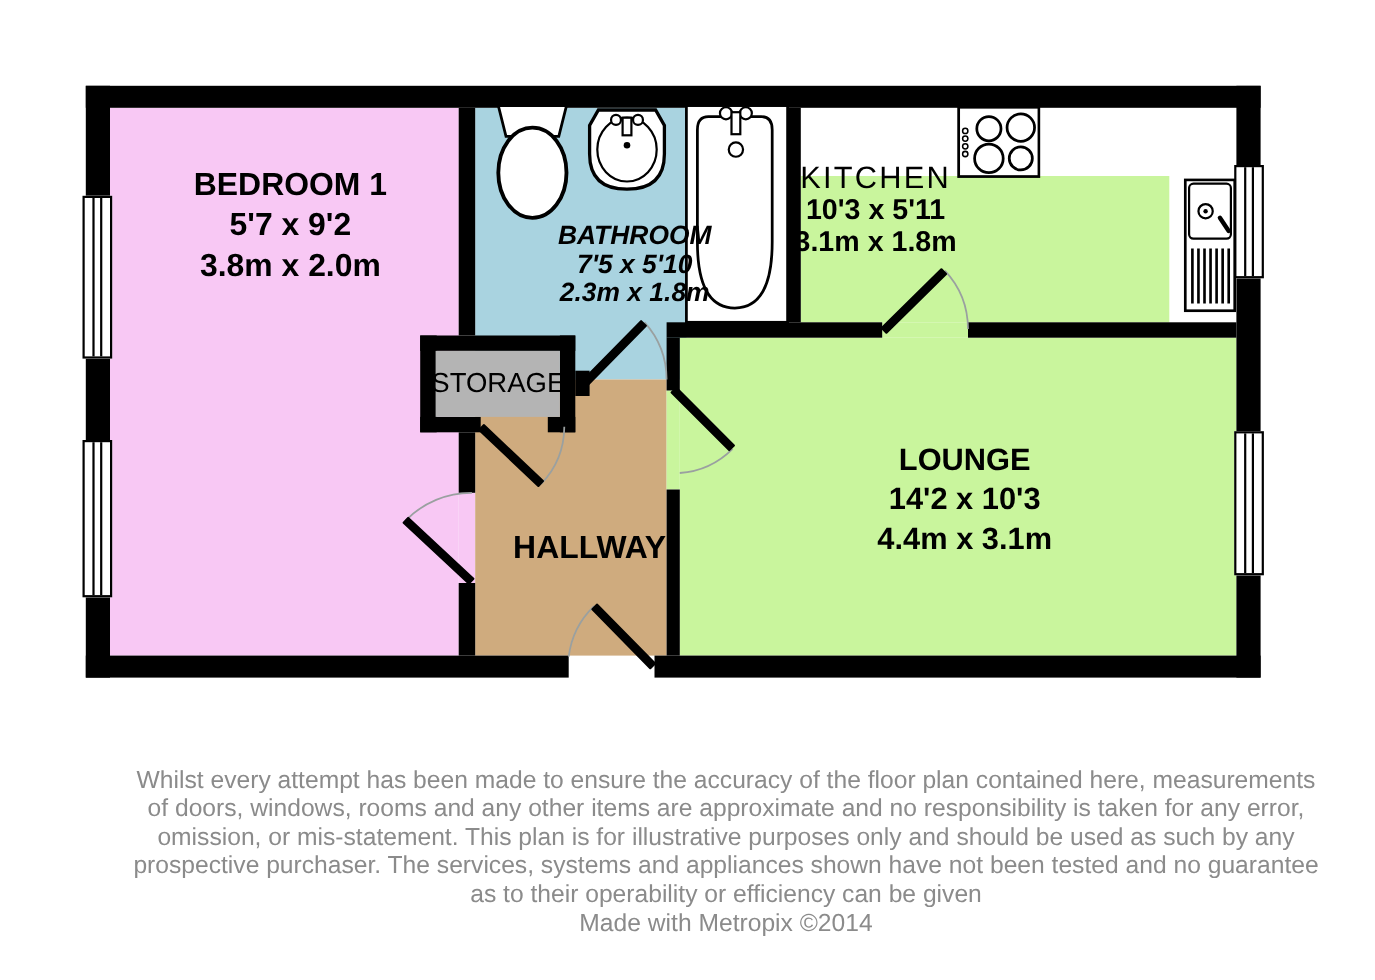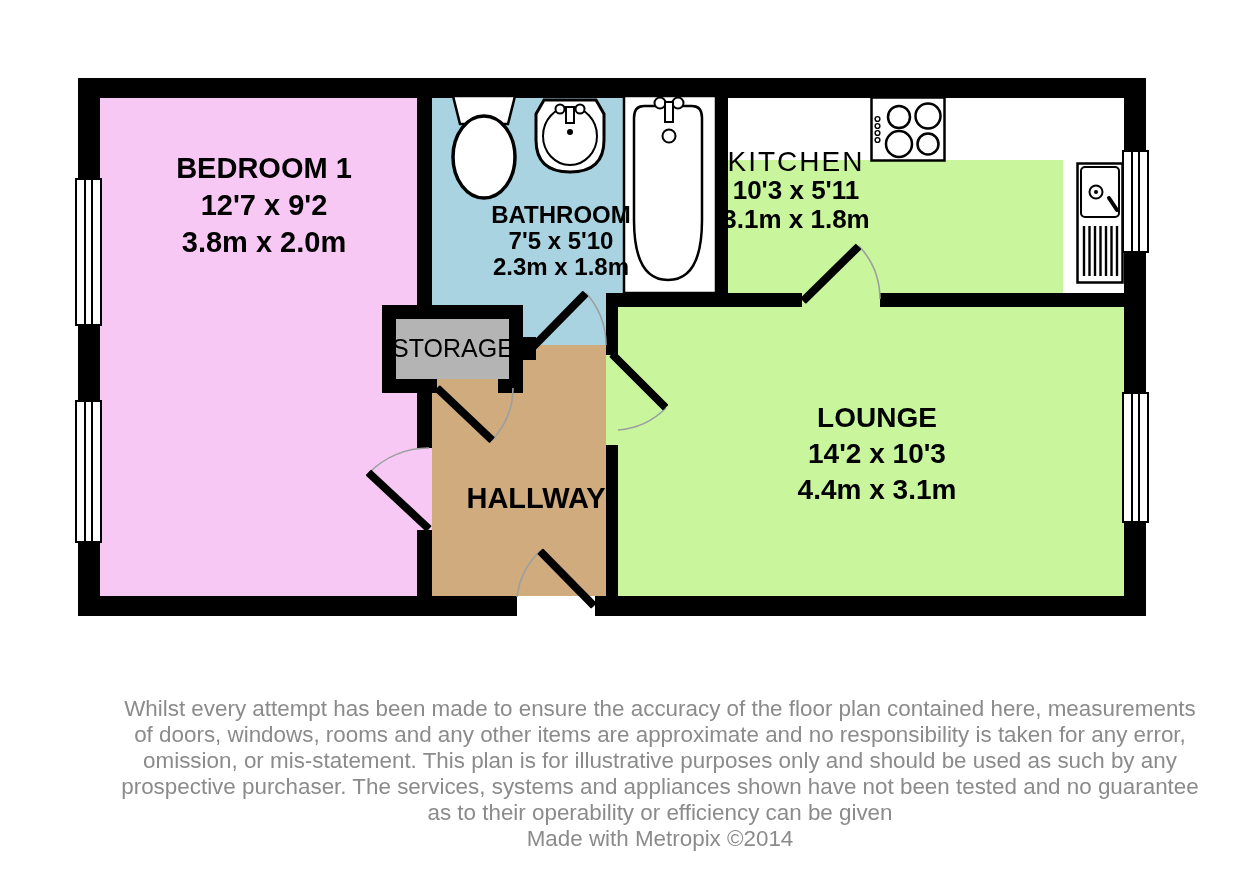--- a/index.html
+++ b/index.html
@@ -150,24 +150,24 @@
 
     <div class="door" style="left:429px;top:525px;width:83px;transform:rotate(-137deg);"></div>
     <div class="door" style="left:437px;top:384px;width:76px;transform:rotate(43.4deg);"></div>
     <div class="door" style="left:531px;top:345px;width:78px;transform:rotate(-45.5deg);"></div>
     <div class="door" style="left:612px;top:350px;width:76px;transform:rotate(45deg);"></div>
     <div class="door" style="left:803px;top:297px;width:78px;transform:rotate(-44.5deg);"></div>
     <div class="door" style="left:594px;top:602px;width:77px;transform:rotate(-134.5deg);"></div>
 
     <div class="rlabel bedroom-label" style="left:264px;top:150px;">
       <div>BEDROOM 1</div>
-      <div>12'7 x 9'2</div>
+      <div>5'7 x 9'2</div>
       <div>3.8m x 2.0m</div>
     </div>
-    <div class="rlabel bathroom-label" style="left:561px;top:202px;">
+    <div class="rlabel bathroom-label" style="left:577px;top:202px;font-style:italic;">
       <div>BATHROOM</div>
       <div>7'5 x 5'10</div>
       <div>2.3m x 1.8m</div>
     </div>
     <div class="rlabel kitchen-label" style="left:796px;top:127px;">
       <div class="kname">KITCHEN</div>
       <div>10'3 x 5'11</div>
       <div>3.1m x 1.8m</div>
     </div>
     <div class="rlabel lounge-label" style="left:877px;top:400px;">

